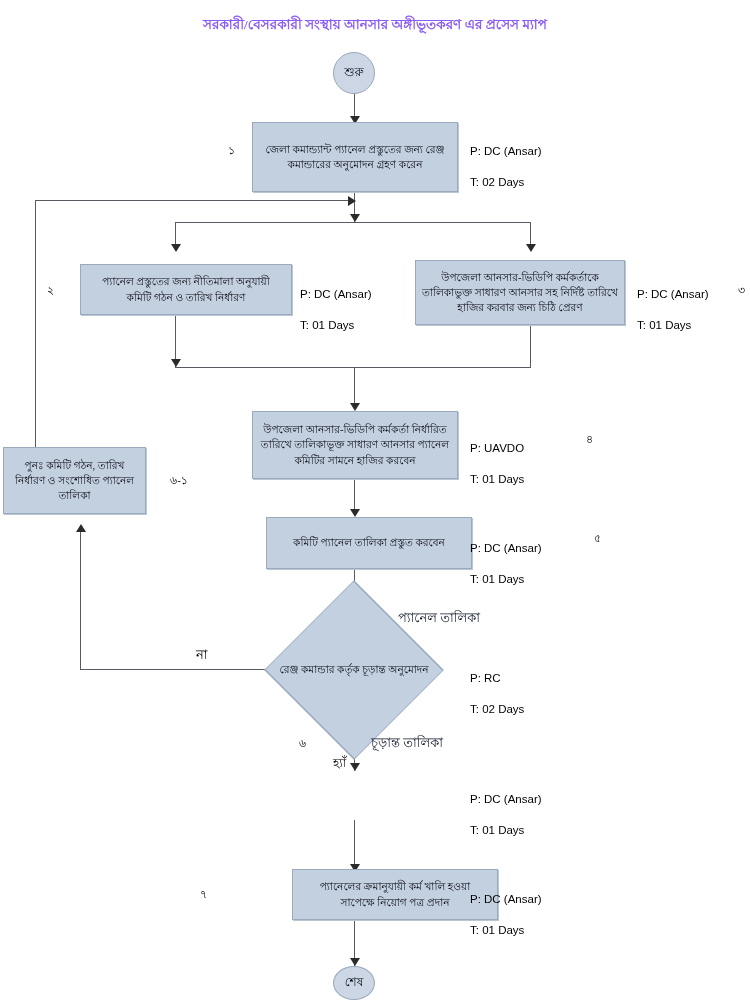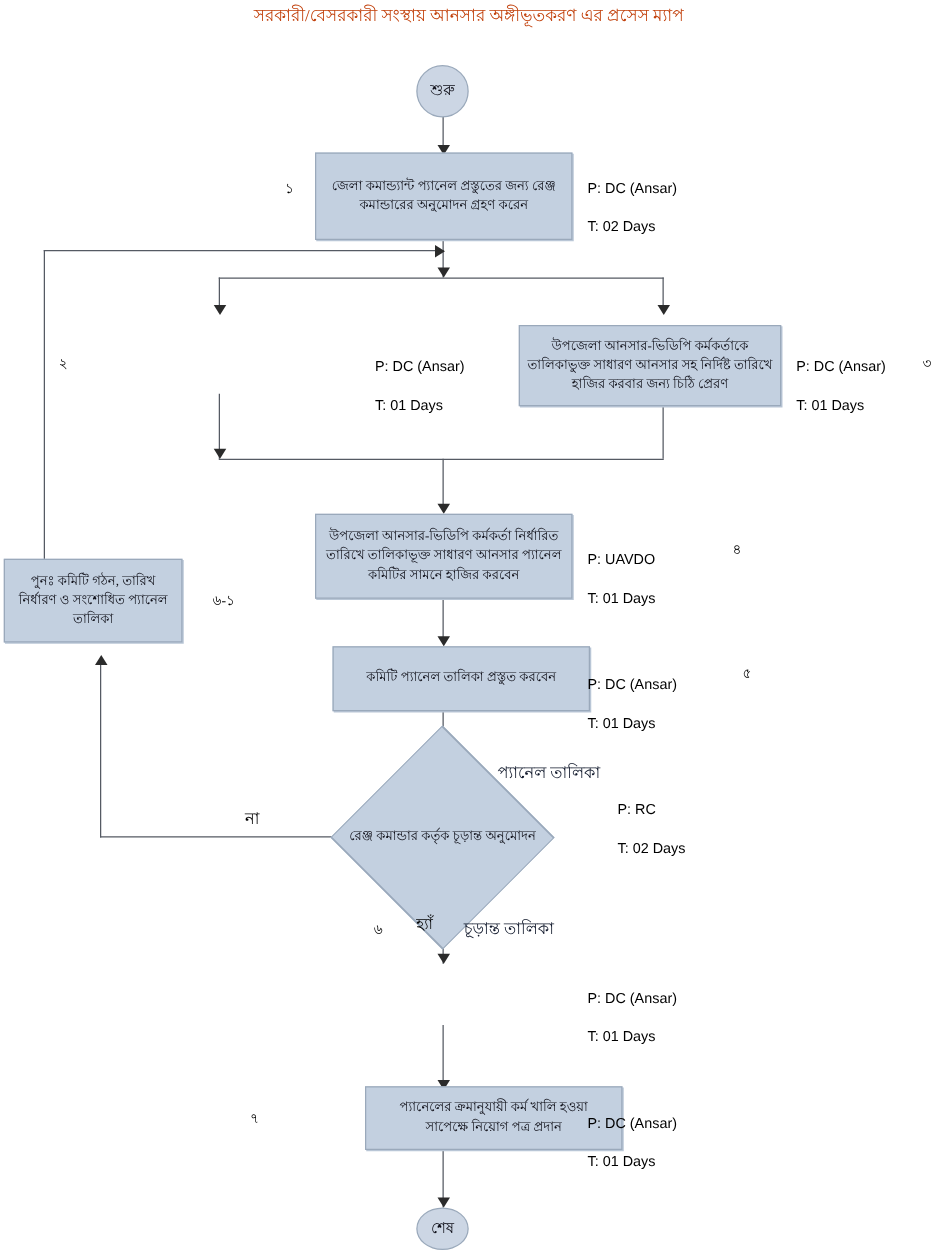--- a/index.html
+++ b/index.html
@@ -6,24 +6,24 @@
   body{
     width:750px;height:1000px;
     background:#ffffff;
     font-family:"Liberation Serif","DejaVu Serif",serif;
     position:relative;
     overflow:hidden;
   }
   .canvas{position:relative;width:750px;height:1000px;}
 
   .title{
-    position:absolute;top:2px;left:0;width:750px;
+    position:absolute;top:14px;left:0;width:750px;
     text-align:center;
     font-family:"Liberation Serif","DejaVu Serif",serif;
-    font-weight:normal;font-size:13.5px;color:#c2410c;
+    font-weight:bold;font-size:13.5px;color:#8b5cf6;
     letter-spacing:0px;
   }
 
   
   .box{
     position:absolute;
     background:#c3d0e0;
     border:1px solid #9aa9bb;
     box-shadow:1px 1px 0 #b9c6d6;
     display:flex;align-items:center;justify-content:center;
@@ -173,20 +173,26 @@
       <span>জেলা কমান্ড্যান্ট প্যানেল প্রস্তুতের জন্য রেঞ্জ</span>
       <span>কমান্ডারের অনুমোদন গ্রহণ করেন</span>
     </div>
   </div>
   <div class="ann" style="left:470px;top:128px;">
     <div>P: DC (Ansar)</div>
     <div>T: 02 Days</div>
   </div>
   <div class="step" style="left:228px;top:142px;">১</div>
 
+  <div class="box" style="left:80px;top:264px;width:212px;height:51px;">
+    <div>
+      <span>প্যানেল প্রস্তুতের জন্য নীতিমালা অনুযায়ী</span>
+      <span>কমিটি গঠন ও তারিখ নির্ধারণ</span>
+    </div>
+  </div>
   <div class="ann" style="left:300px;top:271px;">
     <div>P: DC (Ansar)</div>
     <div>T: 01 Days</div>
   </div>
   <div class="step" style="left:47px;top:282px;">২</div>
 
   <div class="box" style="left:415px;top:260px;width:210px;height:65px;">
     <div>
       <span>উপজেলা আনসার-ভিডিপি কর্মকর্তাকে</span>
       <span>তালিকাভুক্ত সাধারণ আনসার সহ নির্দিষ্ট তারিখে</span>
@@ -235,27 +241,27 @@
   <div class="bigedge" style="left:398px;top:608px;">প্যানেল তালিকা</div>
   <div class="diamond" style="left:264px;top:625px;">
     <div class="shape"></div>
     <div class="dtext">
       <div>
         <span>রেঞ্জ কমান্ডার কর্তৃক চূড়ান্ত</span>
         <span>অনুমোদন</span>
       </div>
     </div>
   </div>
-  <div class="ann" style="left:470px;top:625px;margin-left:24px;">
+  <div class="ann" style="left:470px;top:655px;">
     <div>P: RC</div>
     <div>T: 02 Days</div>
   </div>
   <div class="edgelabel" style="left:196px;top:645px;font-size:13px;">না</div>
   <div class="step" style="left:299px;top:735px;">৬</div>
-  <div class="edgelabel" style="left:333px;top:730px;font-size:12px;">হ্যাঁ</div>
+  <div class="edgelabel" style="left:333px;top:754px;font-size:12px;">হ্যাঁ</div>
   <div class="bigedge" style="left:371px;top:733px;">চূড়ান্ত তালিকা</div>
 
   <div class="ann" style="left:470px;top:776px;">
     <div>P: DC (Ansar)</div>
     <div>T: 01 Days</div>
   </div>
 
   <div class="box" style="left:252px;top:869px;width:206px;height:51px;margin-left:40px;">
     <div>
       <span>প্যানেলের ক্রমানুযায়ী কর্ম খালি হওয়া</span>

